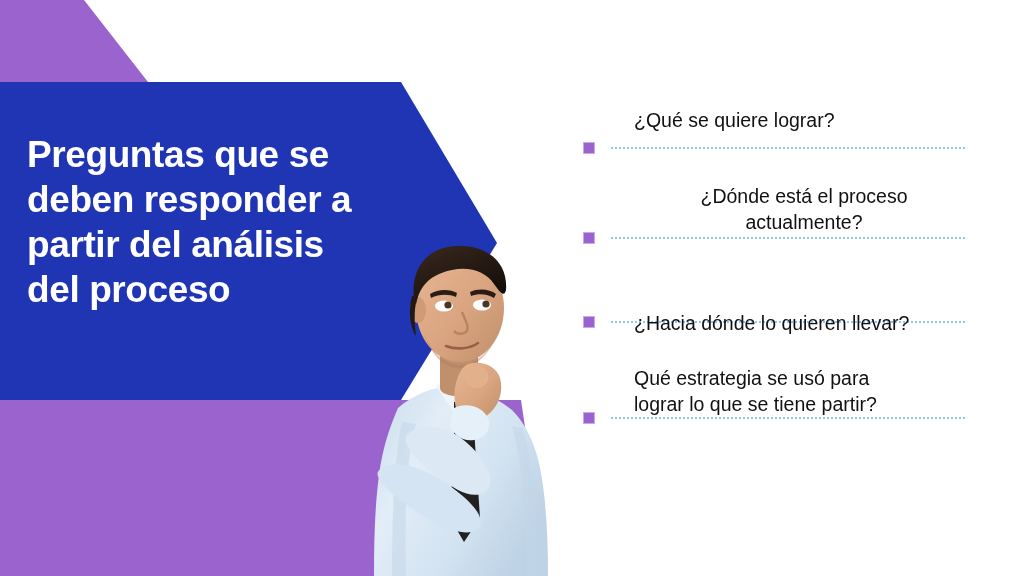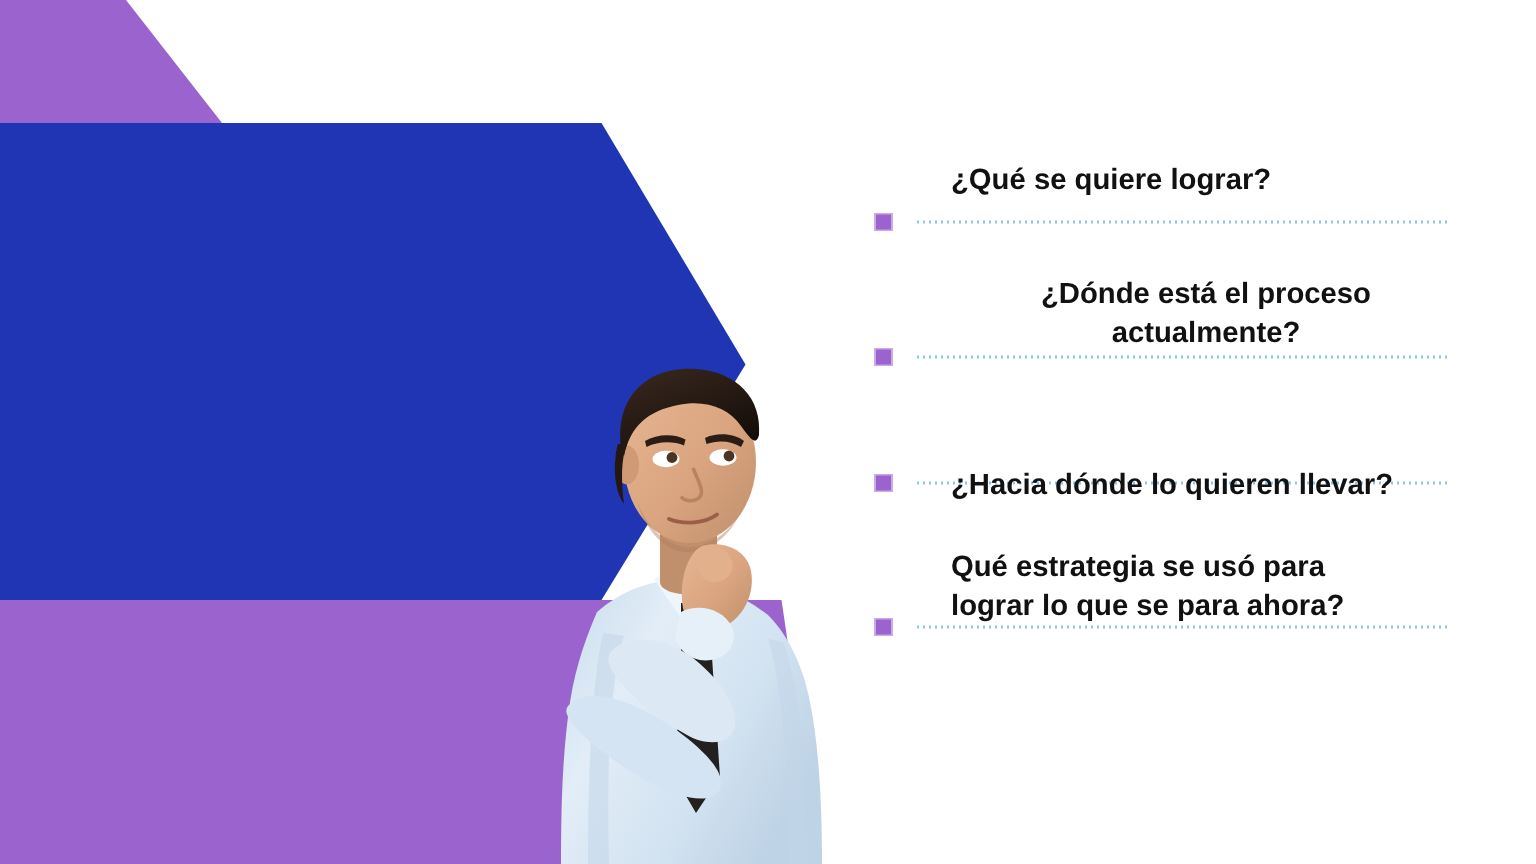--- a/index.html
+++ b/index.html
@@ -88,21 +88,21 @@
     background-size: 4px 2px;
     background-repeat: repeat-x;
   }
   .q-text {
     position: absolute;
     left: 51px;
     width: 340px;
     color: #111111;
     font-family: "Liberation Sans", sans-serif;
     font-size: 19.5px;
-    font-weight: bold;
+    font-weight: normal;
     line-height: 26px;
     white-space: pre-line;
   }
 
   
   .q-item[data-idx="0"] { top: 0px; }
   .q-item[data-idx="0"] .q-bullet { top: 46px; }
   .q-item[data-idx="0"] .q-rule   { top: 51px; }
   .q-item[data-idx="0"] .q-text   { top: 11px; }
 
@@ -128,20 +128,26 @@
 
   <svg class="shape-layer" viewBox="0 0 1024 576" width="1024" height="576" xmlns="http://www.w3.org/2000/svg">
 
     <polygon points="0,0 84,0 148,82 0,82" fill="#9a63cd"></polygon>
 
     <polygon points="0,400 521,400 547,576 0,576" fill="#9a63cd"></polygon>
 
     <polygon points="0,82 401,82 497,243 401,400 0,400" fill="#1f35b4"></polygon>
   </svg>
 
+  <div id="title-block">
+    <h1 id="slide-title">Preguntas que se
+deben responder a
+partir del análisis
+del proceso</h1>
+  </div>
 
   <div id="person-photo" title="Hombre pensativo">
     <svg viewBox="0 0 200 340" width="200" height="340" xmlns="http://www.w3.org/2000/svg">
       <defs>
         <linearGradient id="shirtGrad" x1="0" y1="0" x2="1" y2="0.6">
           <stop offset="0%" stop-color="#c9dced"></stop>
           <stop offset="35%" stop-color="#e2edf7"></stop>
           <stop offset="70%" stop-color="#d3e3f1"></stop>
           <stop offset="100%" stop-color="#bed3e6"></stop>
         </linearGradient>
@@ -228,18 +234,18 @@
     <div class="q-item" data-idx="2">
       <span class="q-bullet"></span>
       <span class="q-rule"></span>
       <span class="q-text">¿Hacia dónde lo quieren llevar?</span>
     </div>
 
     <div class="q-item" data-idx="3">
       <span class="q-bullet"></span>
       <span class="q-rule"></span>
       <span class="q-text">Qué estrategia se usó para
-lograr lo que se para ahora?</span>
+lograr lo que se tiene partir?</span>
     </div>
 
   </div>
 
 </div>
 
 </body></html>

